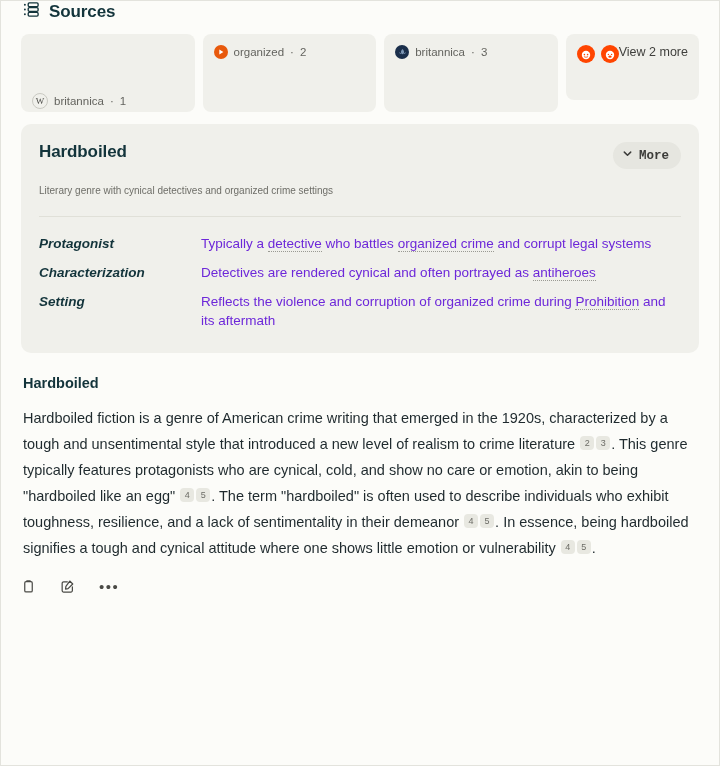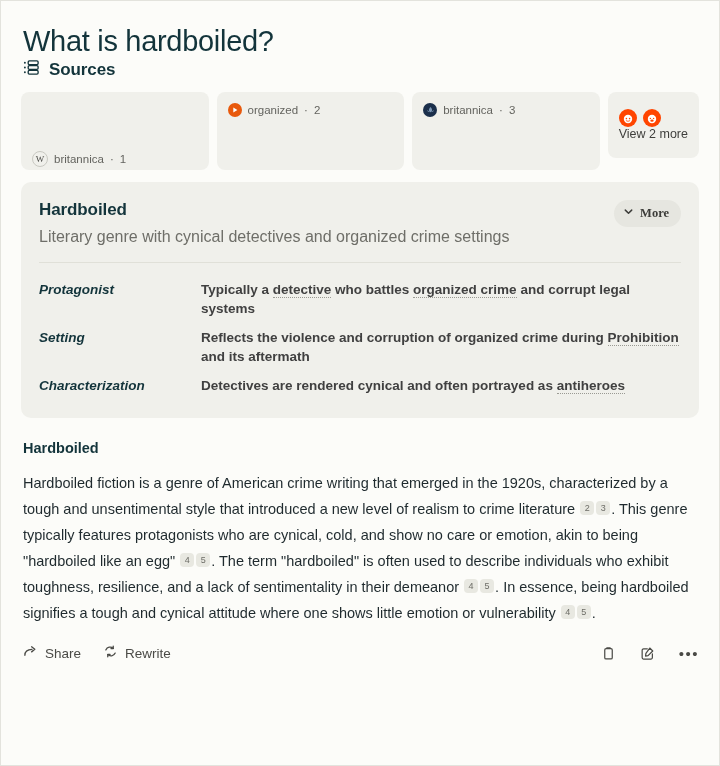--- a/index.html
+++ b/index.html
@@ -109,21 +109,21 @@
   .fav-bbc { background: #e8590c; }
   .fav-bri { background: #1b2f4b; }
 
   .more-card {
     background: #f0f0eb;
     border-radius: 8px;
     padding: 11px;
     box-sizing: border-box;
     height: 66px;
     display: flex;
-    flex-direction: column;
+    flex-direction: row;
     justify-content: center;
     cursor: pointer;
   }
   .more-avatars { display: flex; gap: 6px; }
   .avatar-reddit {
     width: 18px; height: 18px;
     border-radius: 50%;
     background: #ff4500;
     display: flex; align-items: center; justify-content: center;
   }
@@ -147,38 +147,38 @@
     gap: 12px;
   }
   .ac-title {
     font-size: 17px;
     font-weight: 700;
     color: #13343b;
     letter-spacing: -0.1px;
     margin: 0;
   }
   .ac-sub {
-    font-size: 16px;
+    font-size: 10px;
     color: #6e6e68;
-    margin-top: 8px;
+    margin-top: 20px;
     line-height: 18px;
   }
   .more-btn {
     display: inline-flex;
     align-items: center;
     gap: 6px;
     background: #e6e6e0;
     border: none;
     border-radius: 14px;
     padding: 6px 12px 6px 9px;
     font-size: 12.5px;
     font-weight: 600;
     color: #3c3c39;
     cursor: pointer;
-    font-family: Liberation Serif, serif;
+    font-family: Liberation Mono, monospace;
     white-space: nowrap;
     flex: 0 0 auto;
   }
 
   .ac-divider {
     height: 1px;
     background: #e0e0d8;
     margin: 16px 0 0 0;
   }
   .attr-table {
@@ -192,21 +192,21 @@
     font-size: 13.5px;
     line-height: 19px;
   }
   .attr-key {
     width: 152px;
     font-weight: 700;
     color: #13343b;
     padding-right: 10px !important;
     font-style: italic;
   }
-  .attr-val { color: #404040; font-weight: bold; }
+  .attr-val { color: #6d28d9; }
   .dotted {
     border-bottom: 1px dotted #9a9a93;
     cursor: help;
   }
 
   
   .prose-head {
     font-size: 14.5px;
     font-weight: 700;
     color: #13343b;
@@ -267,21 +267,20 @@
     justify-content: center;
     color: #4a4a46;
   }
   .dots { letter-spacing: 1.5px; font-size: 15px; color: #4a4a46; line-height: 1; }
 </style>
 </head>
 <body>
 
 <div class="page">
 
-  <h1 class="page-title">What is hardboiled?</h1>
 
   <div class="section-head">
     <span class="sec-icon">
       <svg width="17" height="17" viewBox="0 0 18 18" fill="none">
         <circle cx="2" cy="4" r="1" fill="#13343b"></circle>
         <circle cx="2" cy="9" r="1" fill="#13343b"></circle>
         <circle cx="2" cy="14" r="1" fill="#13343b"></circle>
         <rect x="5.5" y="2" width="10.5" height="4" rx="1.2" stroke="#13343b" stroke-width="1.4"></rect>
         <rect x="5.5" y="7" width="10.5" height="4" rx="1.2" stroke="#13343b" stroke-width="1.4"></rect>
         <rect x="5.5" y="12" width="10.5" height="4" rx="1.2" stroke="#13343b" stroke-width="1.4"></rect>
@@ -373,57 +372,35 @@
 
     <div class="ac-divider"></div>
 
     <table class="attr-table">
       <tbody id="attr-body">
           <tr>
             <td class="attr-key">Protagonist</td>
             <td class="attr-val"><span>Typically a </span><span class="dotted">detective</span><span> who battles </span><span class="dotted">organized crime</span><span> and corrupt legal systems</span></td>
           </tr>
           <tr>
+            <td class="attr-key">Characterization</td>
+            <td class="attr-val"><span>Detectives are rendered cynical and often portrayed as </span><span class="dotted">antiheroes</span></td>
+          </tr>
+          <tr>
             <td class="attr-key">Setting</td>
             <td class="attr-val"><span>Reflects the violence and corruption of organized crime during </span><span class="dotted">Prohibition</span><span> and its aftermath</span></td>
-          </tr>
-          <tr>
-            <td class="attr-key">Characterization</td>
-            <td class="attr-val"><span>Detectives are rendered cynical and often portrayed as </span><span class="dotted">antiheroes</span></td>
           </tr>
         </tbody>
     </table>
   </div>
 
   <div class="prose-head">Hardboiled</div>
   <div class="prose" id="prose-body"><span>Hardboiled fiction is a genre of American crime writing that emerged in the 1920s, characterized by a tough and unsentimental style that introduced a new level of realism to crime literature </span><span class="cite">2</span><span class="cite">3</span><span>. This genre typically features protagonists who are cynical, cold, and show no care or emotion, akin to being "hardboiled like an egg" </span><span class="cite">4</span><span class="cite">5</span><span>. The term "hardboiled" is often used to describe individuals who exhibit toughness, resilience, and a lack of sentimentality in their demeanor </span><span class="cite">4</span><span class="cite">5</span><span>. In essence, being hardboiled signifies a tough and cynical attitude where one shows little emotion or vulnerability </span><span class="cite">4</span><span class="cite">5</span><span>.</span></div>
 
   <div class="actions">
-    <div class="actions-left">
-      <button class="act">
-        <span>
-          <svg width="15" height="15" viewBox="0 0 16 16" fill="none" stroke="#4a4a46" stroke-width="1.4" stroke-linecap="round" stroke-linejoin="round">
-            <path d="M2 12c0-4 3-6.2 7.6-6.3"></path>
-              <path d="M9.2 3 12.6 5.7 9.2 8.4"></path>
-          </svg>
-        </span>
-        <span>Share</span>
-      </button>
-      <button class="act">
-        <span>
-          <svg width="15" height="15" viewBox="0 0 16 16" fill="none" stroke="#4a4a46" stroke-width="1.4" stroke-linecap="round" stroke-linejoin="round">
-            <path d="M3 6.3a5 5 0 0 1 8-1.6"></path>
-              <path d="M13 9.7a5 5 0 0 1-8 1.6"></path>
-            <path d="M10.9 2.4v2.5H8.5"></path>
-              <path d="M5.1 13.6v-2.5h2.4"></path>
-          </svg>
-        </span>
-        <span>Rewrite</span>
-      </button>
-    </div>
     <div class="actions-right">
       <button class="icon-btn">
         <svg width="15" height="15" viewBox="0 0 16 16" fill="none" stroke="#4a4a46" stroke-width="1.3" stroke-linejoin="round">
           <rect x="4" y="2.8" width="8" height="11" rx="1.4"></rect>
           <path d="M6.2 2.8V2h3.6v.8"></path>
         </svg>
       </button>
       <button class="icon-btn">
         <svg width="15" height="15" viewBox="0 0 16 16" fill="none" stroke="#4a4a46" stroke-width="1.3" stroke-linejoin="round" stroke-linecap="round">
           <path d="M13.2 8.4v3.9a1.6 1.6 0 0 1-1.6 1.6H3.9a1.6 1.6 0 0 1-1.6-1.6V4.6A1.6 1.6 0 0 1 3.9 3h3.9"></path>

